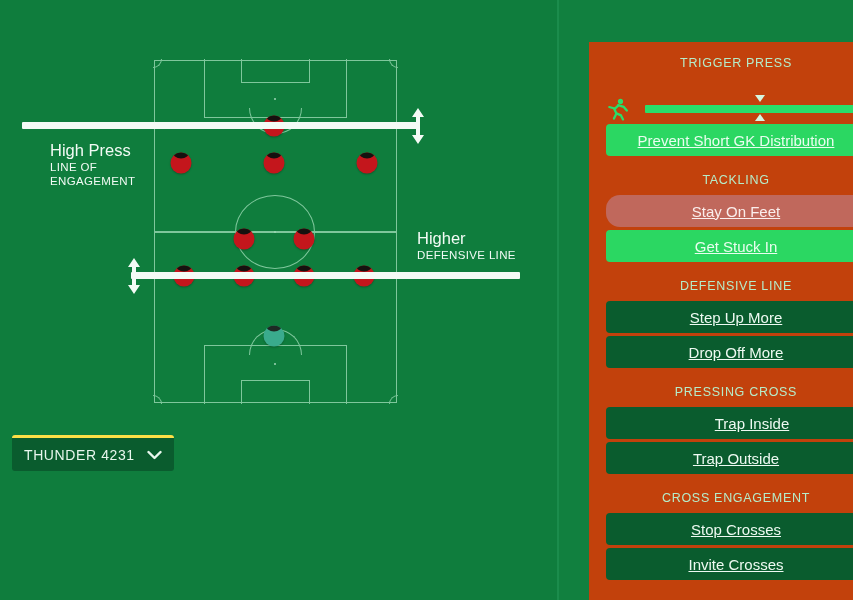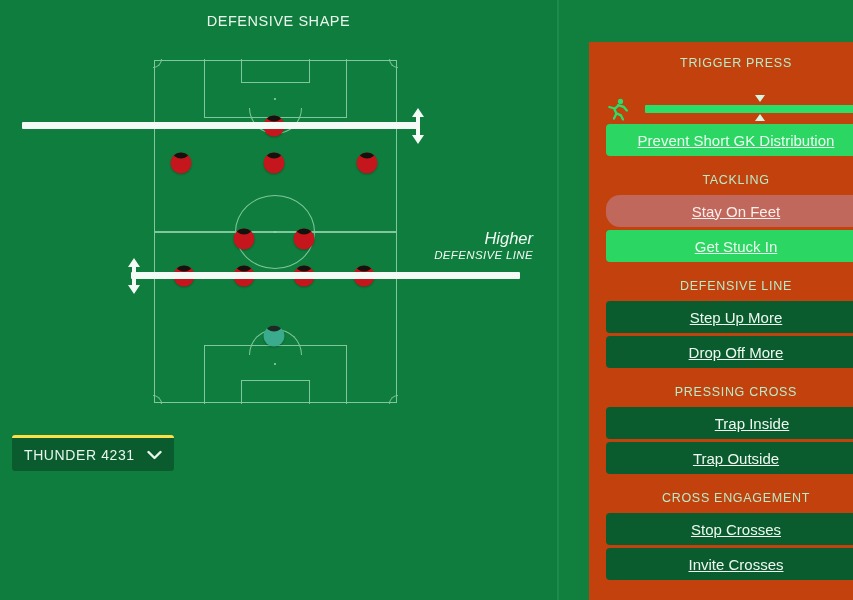--- a/index.html
+++ b/index.html
@@ -195,21 +195,21 @@
     width: 14px; height: 36px;
   }
   #engagement-arrow { left: 411px; top: 108px; }
   #defensive-arrow { left: 127px; top: 258px; }
 
   .tac-label {
     position: absolute;
     color: #f2fbf5;
   }
   #engagement-label { left: 50px; top: 140px; }
-  #defensive-label { left: 417px; top: 228px; text-align: right; width: 116px; font-style: italic; }
+  #defensive-label { left: 417px; top: 228px; text-align: left; width: 116px; }
   .tac-label .tac-main {
     font-size: 16.5px;
     line-height: 20px;
     white-space: nowrap;
   }
   .tac-label .tac-sub {
     font-size: 11.5px;
     line-height: 14px;
     letter-spacing: 0.35px;
     white-space: nowrap;
@@ -315,21 +315,20 @@
   .opt-btn.selected-green { background: #2bd762; color: #e9fdef; }
   .opt-btn.selected-red   { background: #c0685c; color: #fbeeec; }
 </style>
 </head>
 <body>
 
 <div id="app">
 
   <div id="left-pane">
 
-    <div id="shape-title">DEFENSIVE SHAPE</div>
 
     <div id="pitch">
       <div id="pitch-outline"></div>
 
       <div id="top-penalty-area"></div>
       <div id="top-six-yard"></div>
       <div id="top-pen-spot"></div>
       <div id="top-d-arc"></div>
 
       <div id="bottom-penalty-area"></div>
@@ -359,20 +358,25 @@
           <div class="player" style="left: 210px; top: 216px;"></div>
           <div class="player keeper" style="left: 120px; top: 276px;"></div>
         </div>
     </div>
 
     <div id="engagement-line"></div>
     <div class="drag-arrow" id="engagement-arrow">
       <svg width="14" height="36" viewBox="0 0 14 36">
         <polygon points="7,0 13,9 9,9 9,27 13,27 7,36 1,27 5,27 5,9 1,9" fill="#f4fbf6"></polygon>
       </svg>
+    </div>
+    <div class="tac-label" id="engagement-label">
+      <div class="tac-main">High Press</div>
+      <div class="tac-sub">LINE OF</div>
+      <div class="tac-sub">ENGAGEMENT</div>
     </div>
 
     <div id="defensive-line"></div>
     <div class="drag-arrow" id="defensive-arrow">
       <svg width="14" height="36" viewBox="0 0 14 36">
         <polygon points="7,0 13,9 9,9 9,27 13,27 7,36 1,27 5,27 5,9 1,9" fill="#f4fbf6"></polygon>
       </svg>
     </div>
     <div class="tac-label" id="defensive-label">
       <div class="tac-main">Higher</div>

